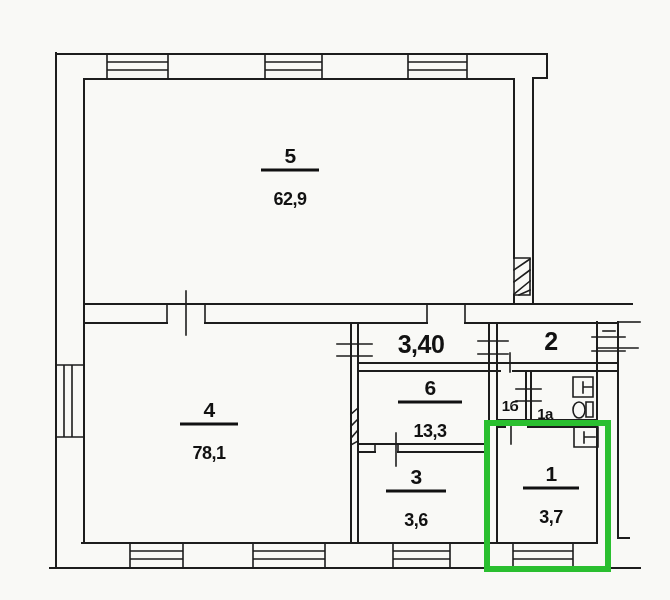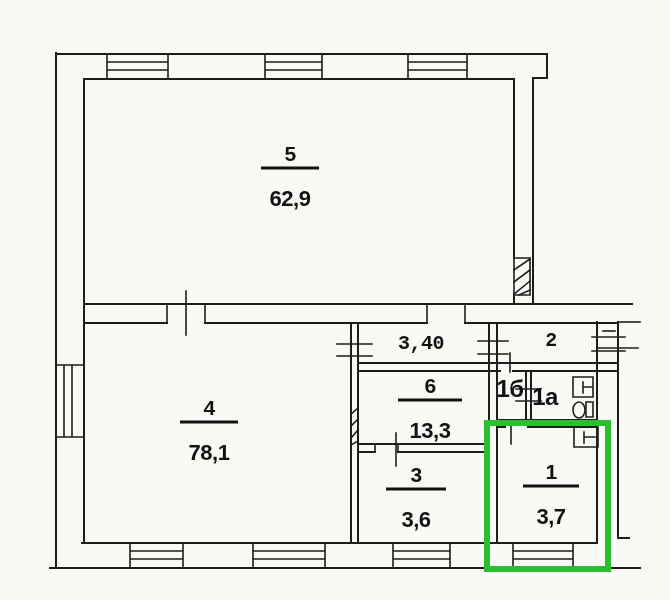--- a/index.html
+++ b/index.html
@@ -19,27 +19,27 @@
   .thin{stroke:var(--line,#1d1d1d);stroke-width:1.6;fill:none;stroke-linecap:square;}
   .highlight{stroke:var(--hl,#2abf2f);stroke-width:6;fill:none;}
   .frac{
     position:absolute;transform:translate(-50%,-50%);
     display:flex;flex-direction:column;align-items:center;
     font-weight:bold;color:var(--text,#111);line-height:1;
     letter-spacing:-0.5px;white-space:nowrap;
   }
   .frac .num{font-size:21px;}
   .frac .bar{height:3px;background:var(--text,#111);margin:3px 0 2px 0;display:block;}
-  .frac .area{font-size:22px;margin-top:16px;}
+  .frac .area{font-size:18px;margin-top:16px;}
   .single{
     position:absolute;transform:translate(-50%,-50%);
     font-weight:bold;color:var(--text,#111);line-height:1;
     letter-spacing:-0.5px;white-space:nowrap;
   }
-  .fs23{font-size:20px;font-family:Liberation Mono, monospace;} .fs20{font-size:24px;}
+  .fs23{font-size:25px;} .fs20{font-size:15px;margin-top:16px;}
 </style>
 </head>
 <body>
 
 <div class="canvas">
 
   <svg class="plan" width="670" height="600" viewBox="0 0 670 600">
 
     <g>
       <path class="stroke" d="M56,53 V568"></path>

